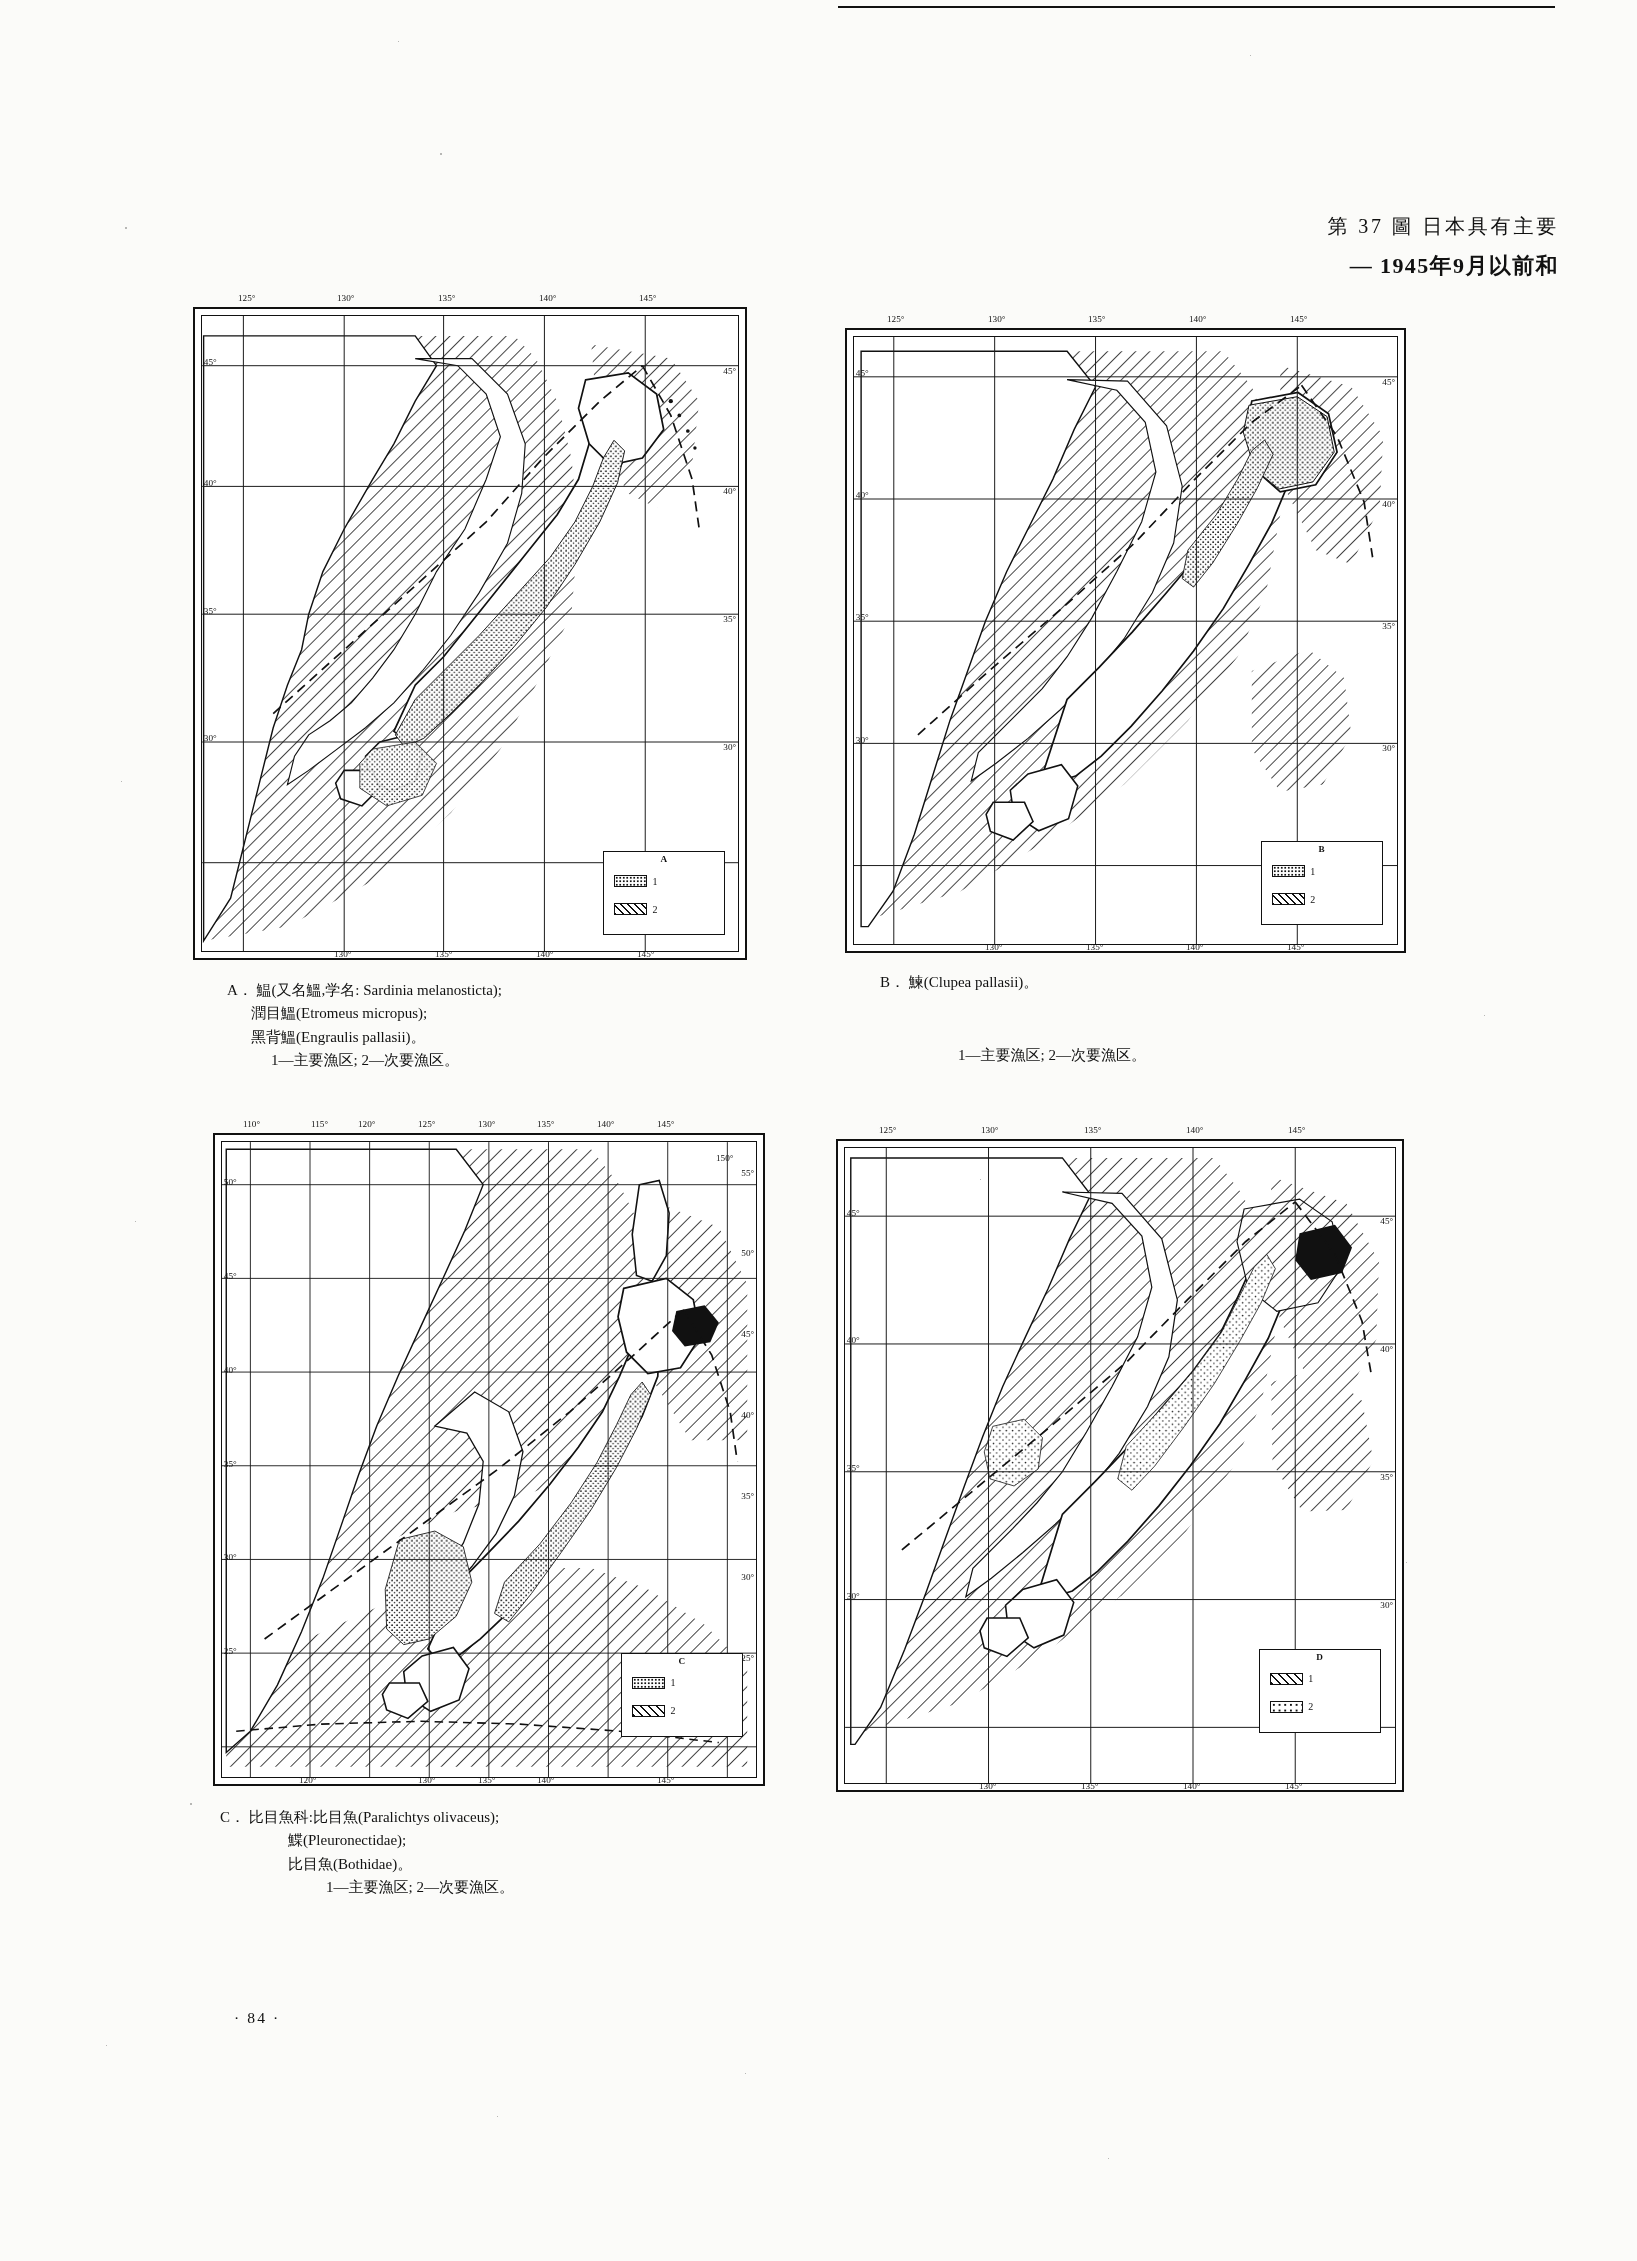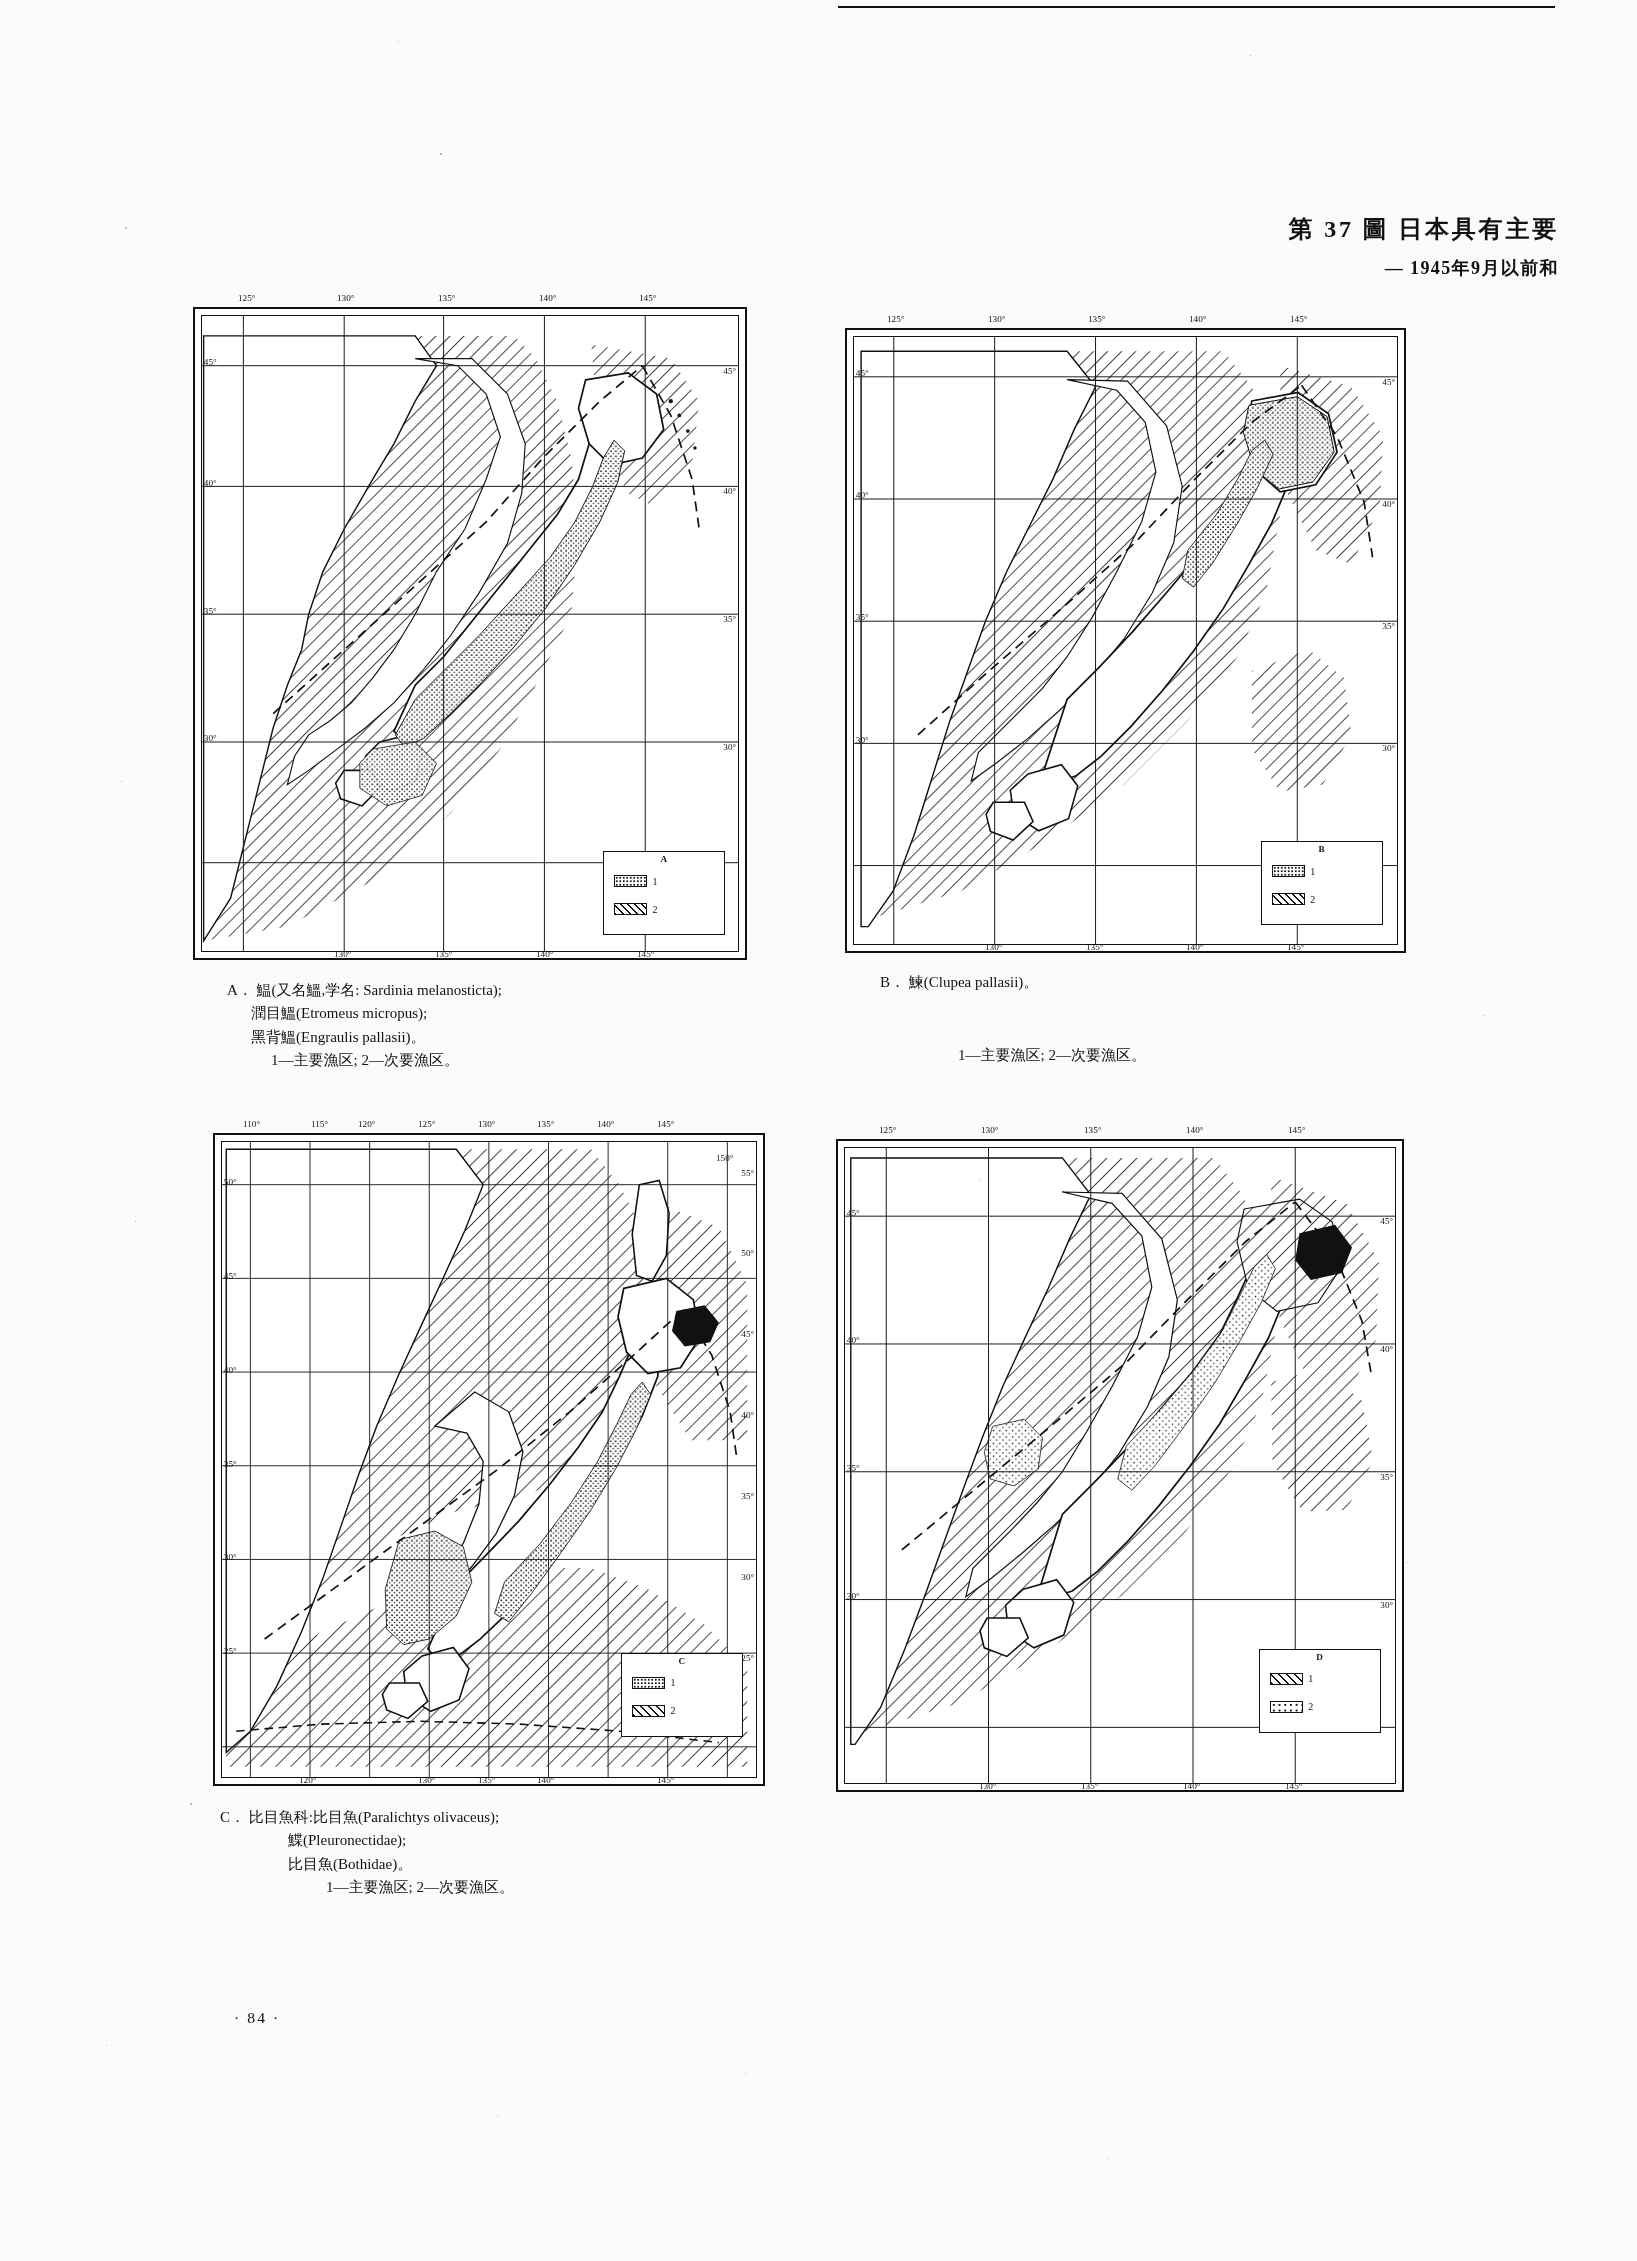--- a/index.html
+++ b/index.html
@@ -11,22 +11,22 @@
   }
   
   .speckle{position:absolute;width:2.1px;height:2.1px;background:#555;border-radius:50%;opacity:.55;}
   .page{position:absolute;inset:0;}
 
   
   .top-rule{position:absolute;left:838px;top:5.7px;width:717px;height:2.1px;background:#111;}
 
   
   .header{position:absolute;right:78px;top:213px;text-align:right;}
-  .hdr-line1{font-size:24px;font-weight:bold;letter-spacing:2.8px;white-space:nowrap;}
-  .hdr-line2{font-size:18px;font-weight:bold;letter-spacing:1.4px;white-space:nowrap;margin-top:11.4px;}
+  .hdr-line1{font-size:20px;font-weight:normal;letter-spacing:2.8px;white-space:nowrap;}
+  .hdr-line2{font-size:22px;font-weight:bold;letter-spacing:1.4px;white-space:nowrap;margin-top:11.4px;}
 
   
   .fig{position:absolute;}
   .mapbox{position:relative;border:2.8px solid #111;background:#fff;box-sizing:border-box;}
   .mapinner{position:absolute;inset:6.4px;border:1.4px solid #111;overflow:hidden;background:#fff;}
   .tick{position:absolute;font-size:9.2px;font-family:"Liberation Serif",serif;color:#111;white-space:nowrap;}
   svg{display:block;}
 
   
   .legend{position:absolute;border:1.4px solid #111;background:#fff;box-sizing:border-box;}

